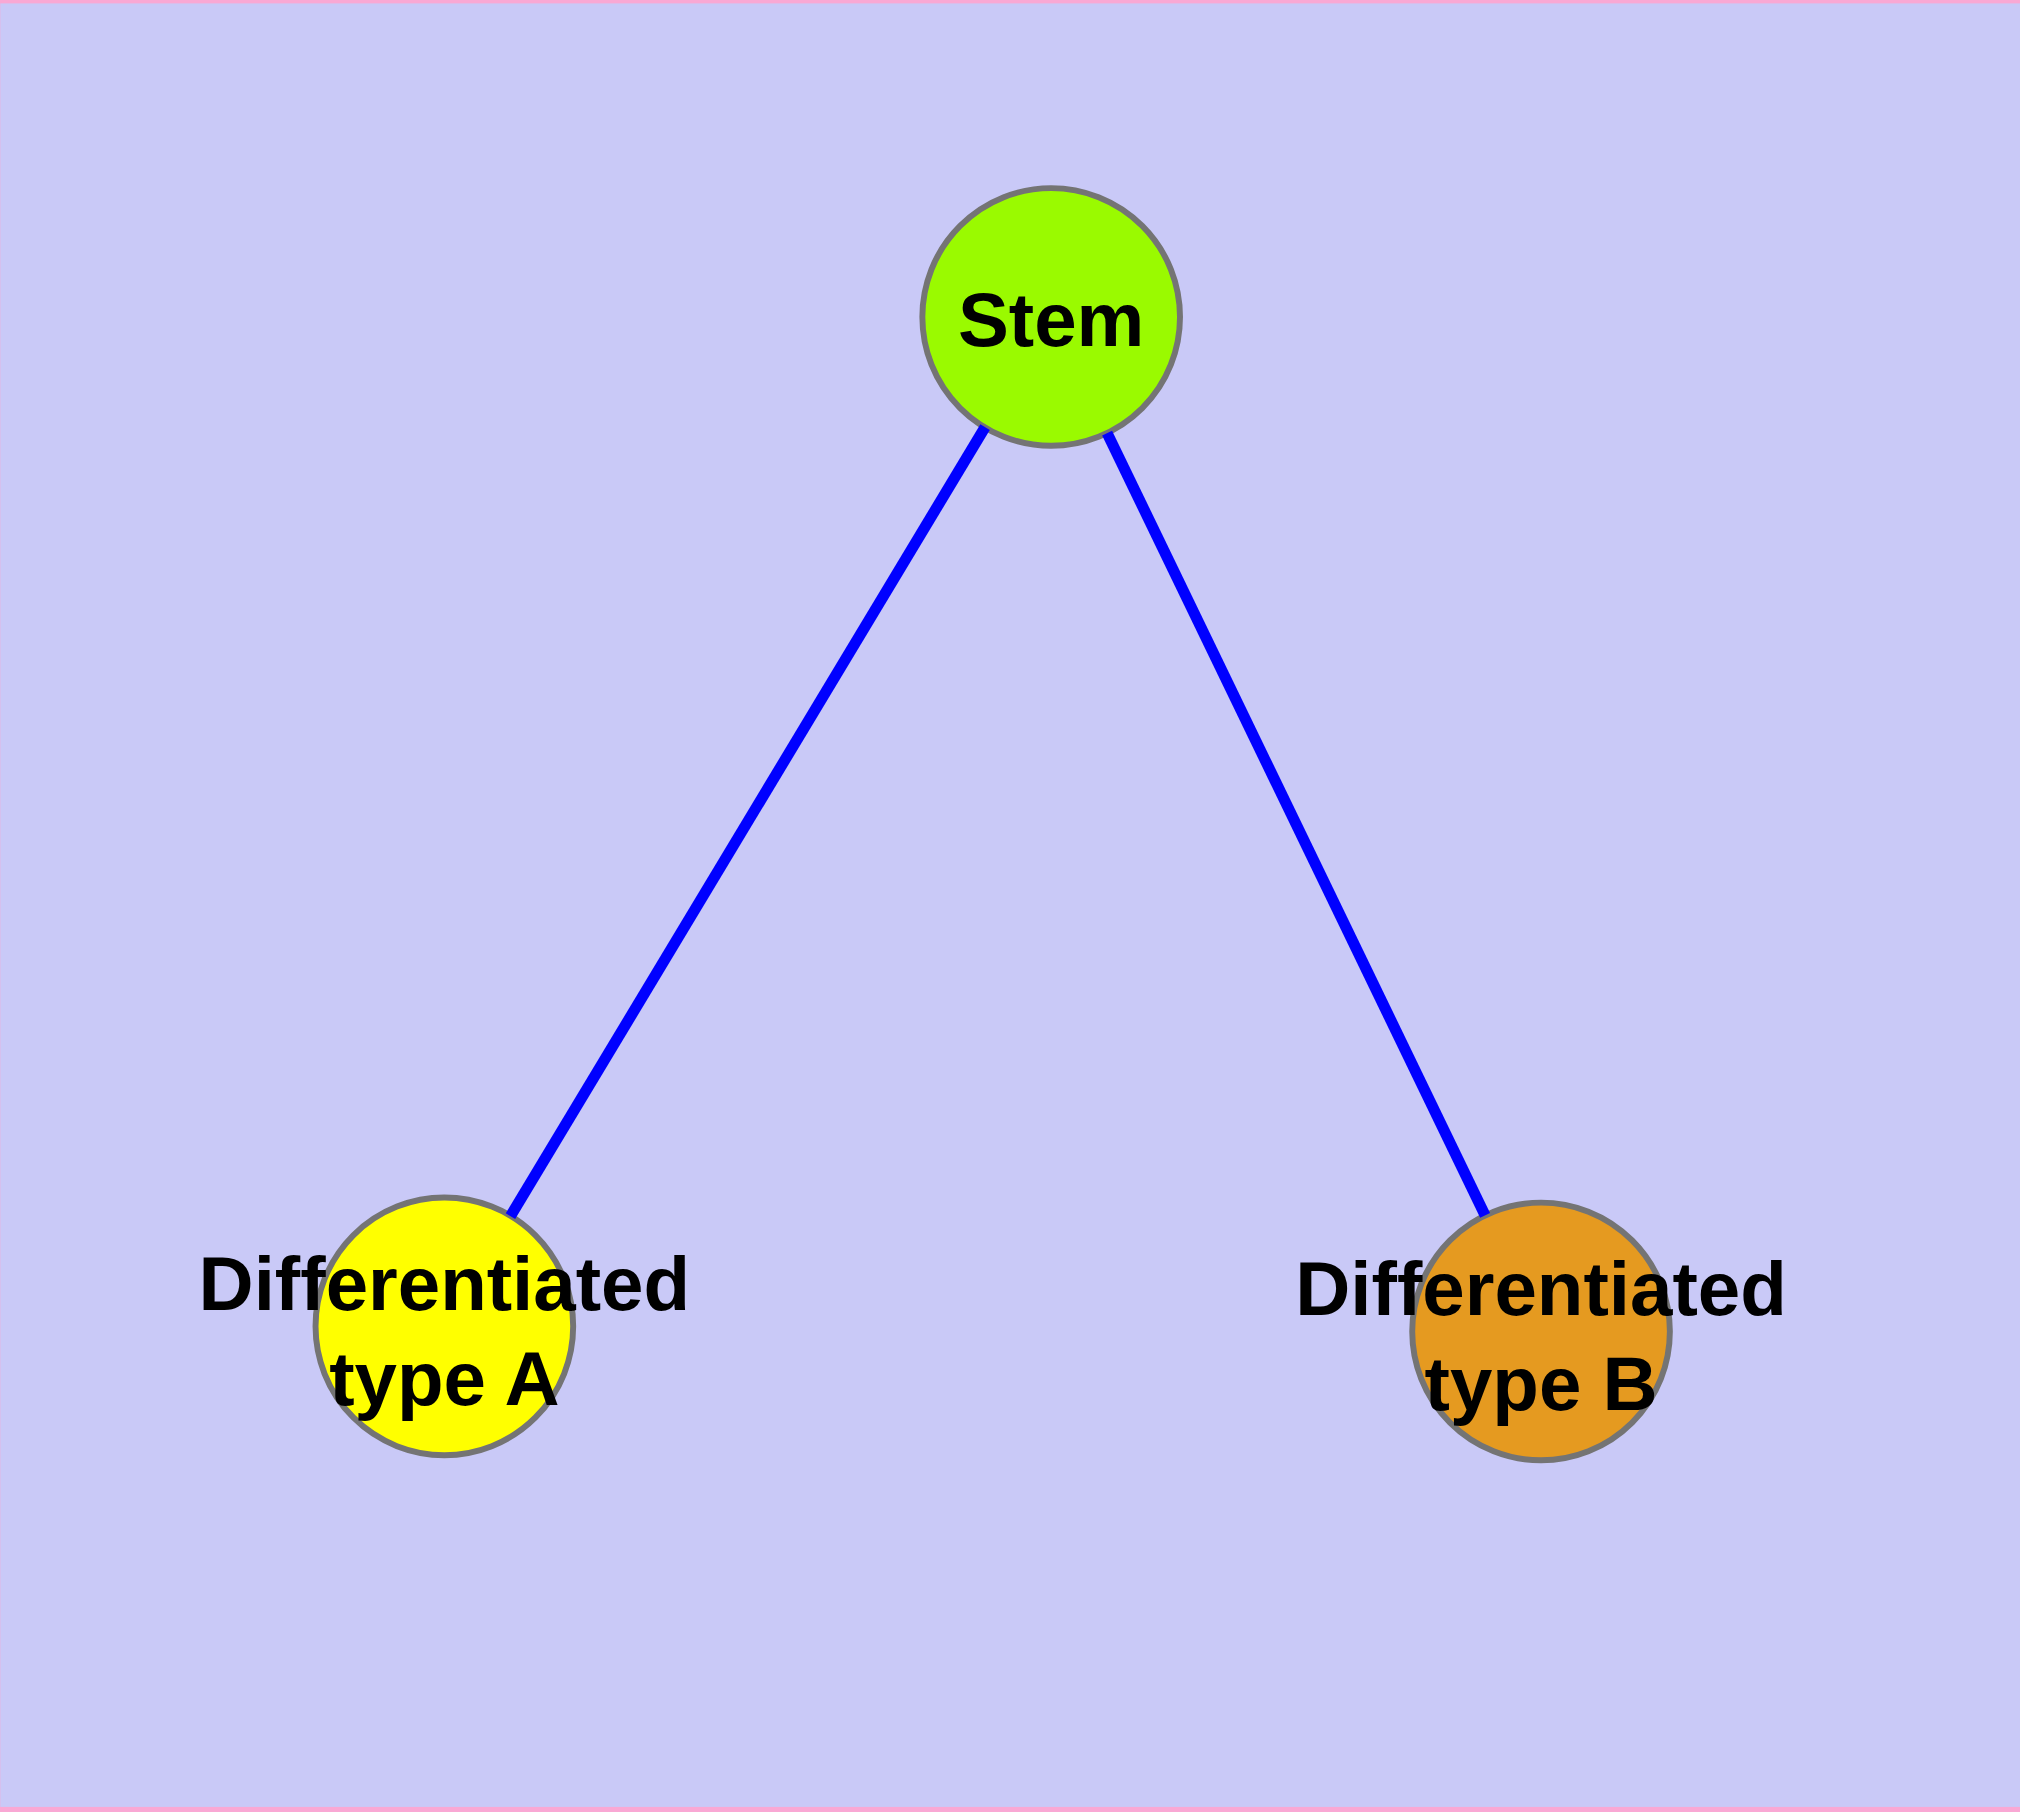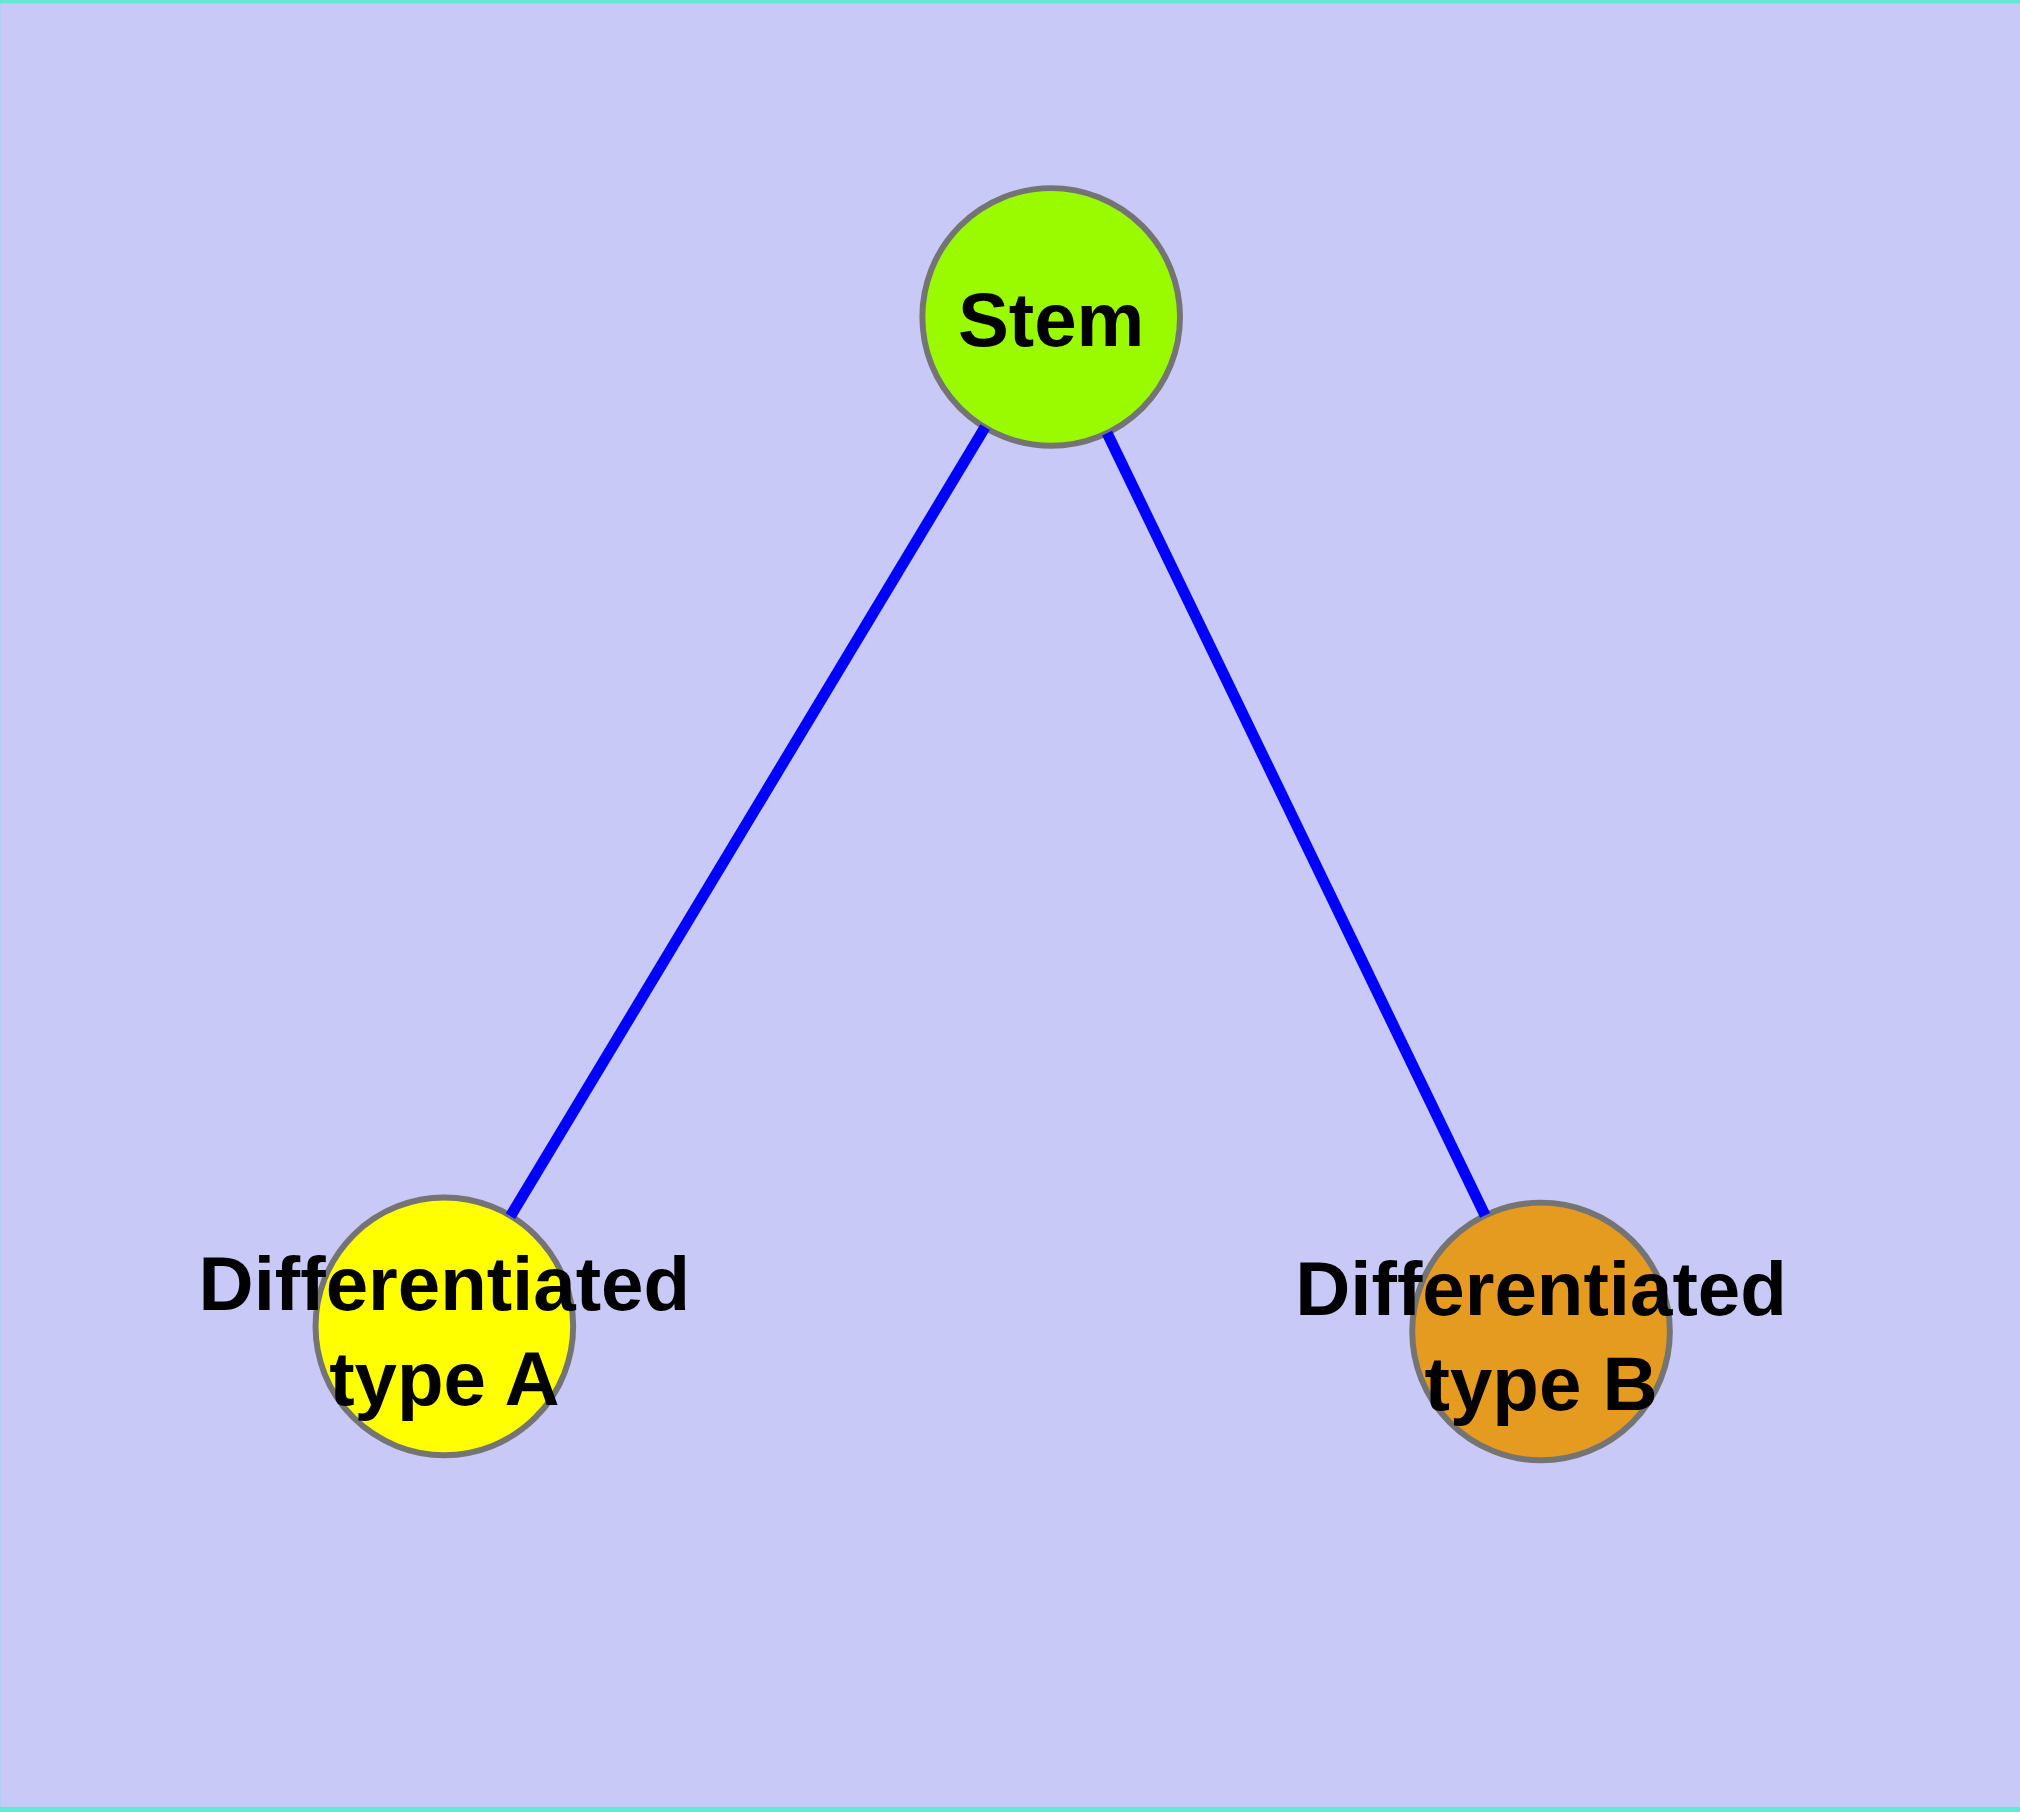--- a/index.html
+++ b/index.html
@@ -7,21 +7,21 @@
     padding: 0;
   }
   body {
     font-family: "Liberation Sans", sans-serif;
     background: #ffffff;
   }
   .canvas {
     position: relative;
     width: 2021px;
     height: 1812px;
-    background: #5eead4;
+    background: #f9a8d4;
     overflow: hidden;
   }
   .canvas svg {
     display: block;
     width: 2021px;
     height: 1812px;
   }
   .node-label {
     font-family: "Liberation Sans", "DejaVu Sans", sans-serif;
     font-weight: bold;

